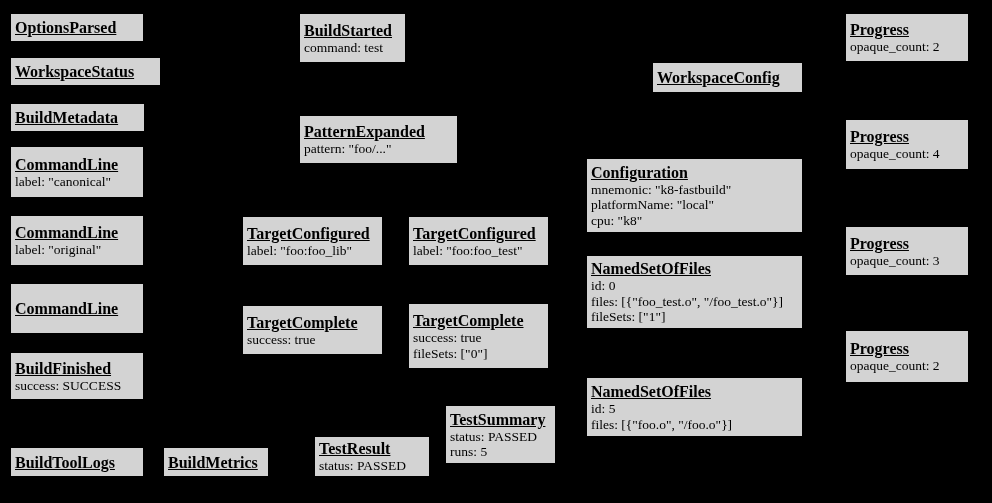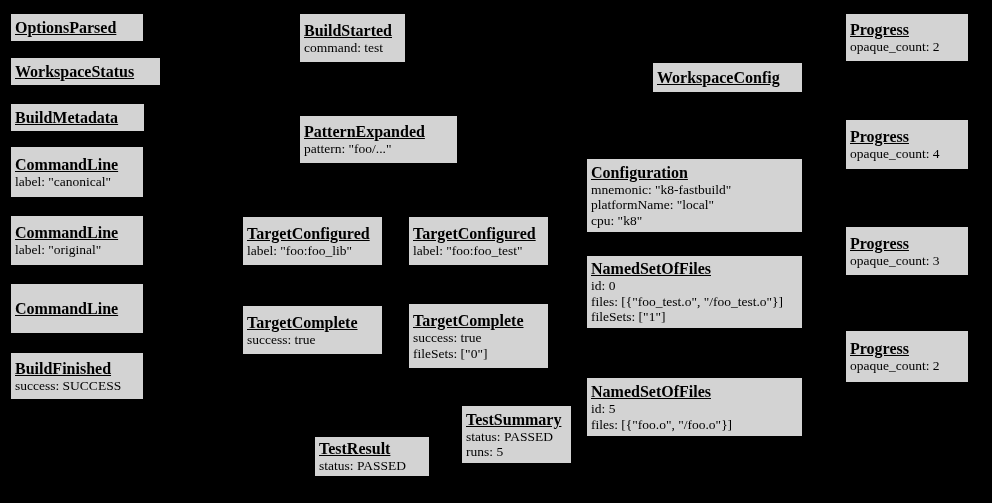--- a/index.html
+++ b/index.html
@@ -53,21 +53,27 @@
 
   <div class="node" style="left:10px;top:283px;width:134px;height:51px">
     <div class="t">CommandLine</div>
   </div>
 
   <div class="node" style="left:10px;top:352px;width:134px;height:48px">
     <div class="t">BuildFinished</div>
     <div class="b">success: SUCCESS</div>
   </div>
 
+  <div class="node" style="left:10px;top:447px;width:134px;height:30px">
+    <div class="t">BuildToolLogs</div>
+  </div>
 
+  <div class="node" style="left:163px;top:447px;width:106px;height:30px">
+    <div class="t">BuildMetrics</div>
+  </div>
 
   <div class="node" style="left:299px;top:13px;width:107px;height:50px">
     <div class="t">BuildStarted</div>
     <div class="b">command: test</div>
   </div>
 
   <div class="node" style="left:299px;top:115px;width:159px;height:49px">
     <div class="t">PatternExpanded</div>
     <div class="b">pattern: "foo/..."</div>
   </div>
@@ -91,21 +97,21 @@
     <div class="t">TargetComplete</div>
     <div class="b">success: true</div>
     <div class="b">fileSets: ["0"]</div>
   </div>
 
   <div class="node" style="left:314px;top:436px;width:116px;height:41px">
     <div class="t">TestResult</div>
     <div class="b">status: PASSED</div>
   </div>
 
-  <div class="node" style="left:461px;top:405px;width:111px;height:59px">
+  <div class="node" style="left:445px;top:405px;width:111px;height:59px">
     <div class="t">TestSummary</div>
     <div class="b">status: PASSED</div>
     <div class="b">runs: 5</div>
   </div>
 
   <div class="node" style="left:652px;top:62px;width:151px;height:31px">
     <div class="t">WorkspaceConfig</div>
   </div>
 
   <div class="node" style="left:586px;top:158px;width:217px;height:75px">

